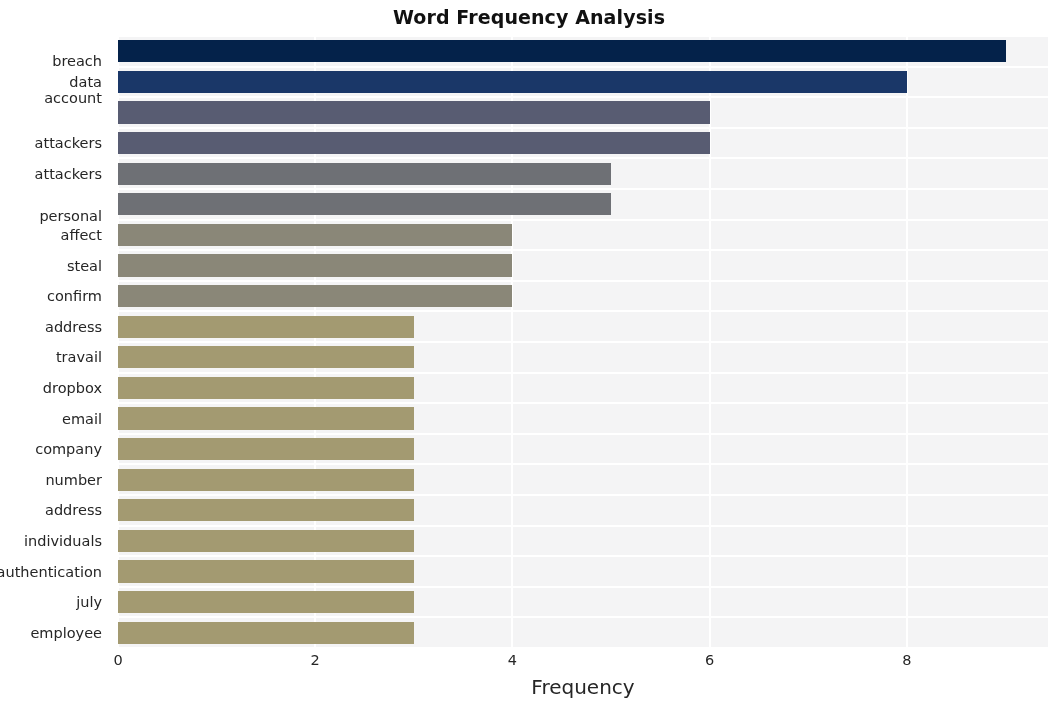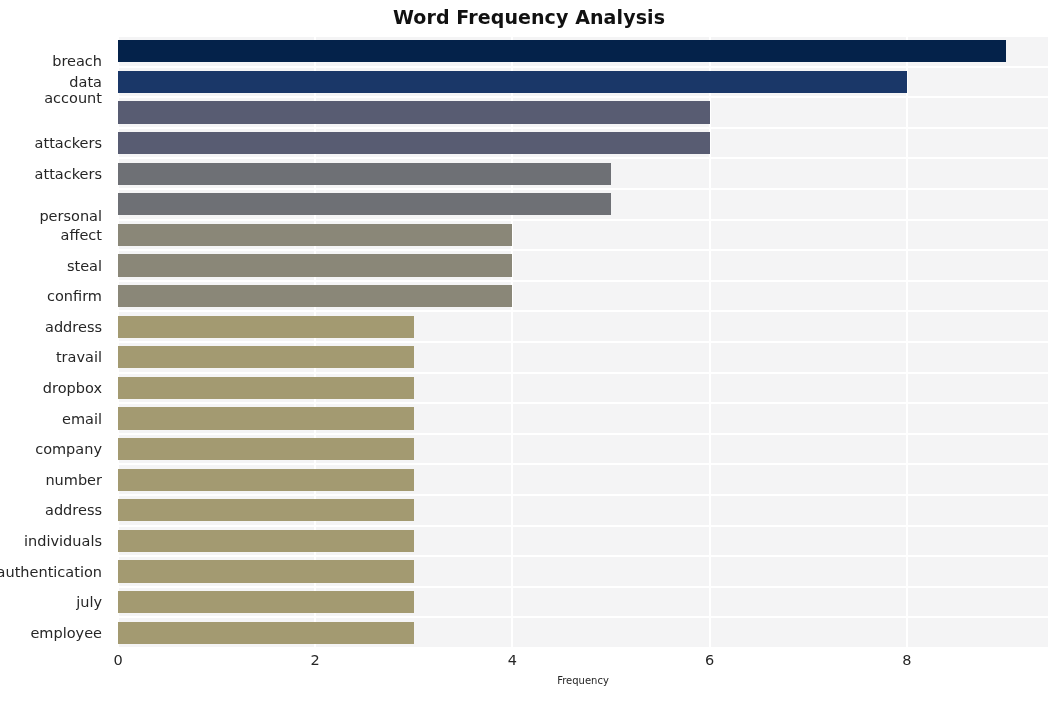--- a/index.html
+++ b/index.html
@@ -104,21 +104,21 @@
     color: #262626;
     white-space: nowrap;
   }
 
   #xlabel {
     position: absolute;
     left: 118px;
     top: 675px;
     width: 930px;
     text-align: center;
-    font-size: 10px;
+    font-size: 20px;
     color: #262626;
   }
 </style>
 </head>
 <body>
 
 <div id="figure" style="background: rgb(255, 255, 255);">
 
   <div id="chart-title">Word Frequency Analysis</div>
 

